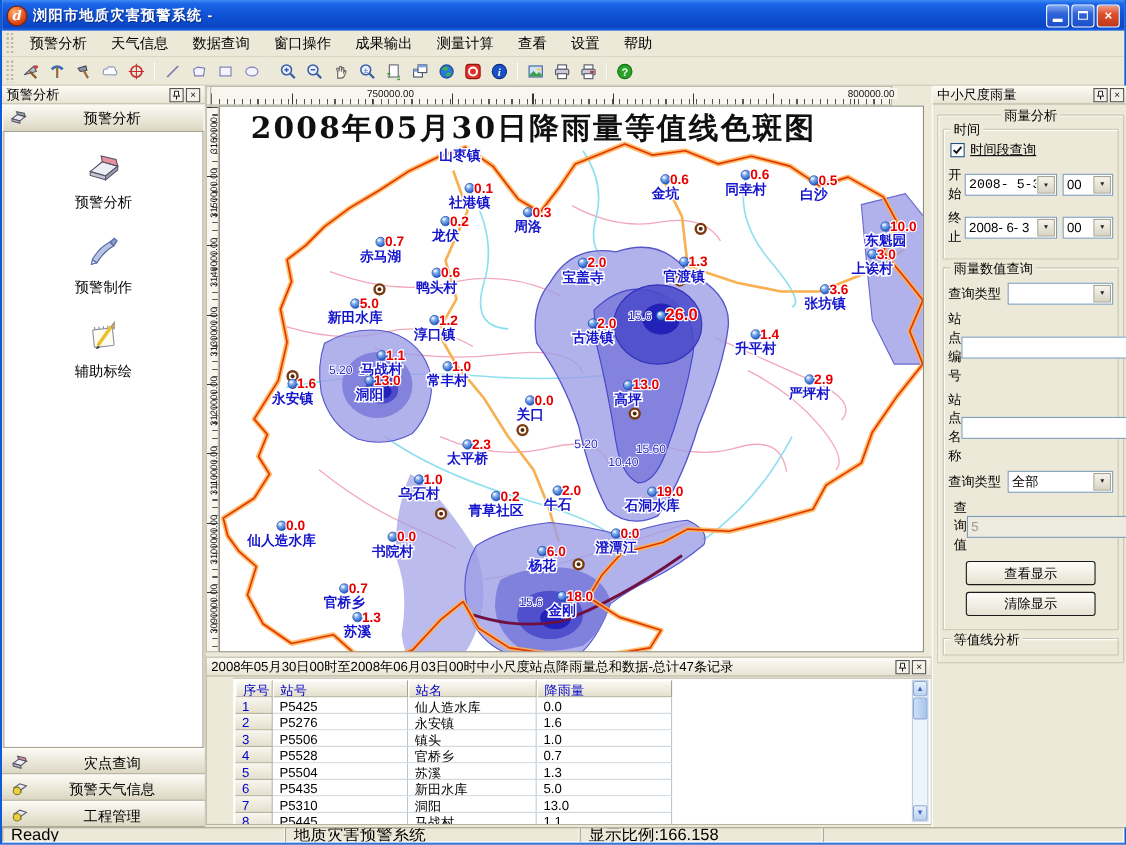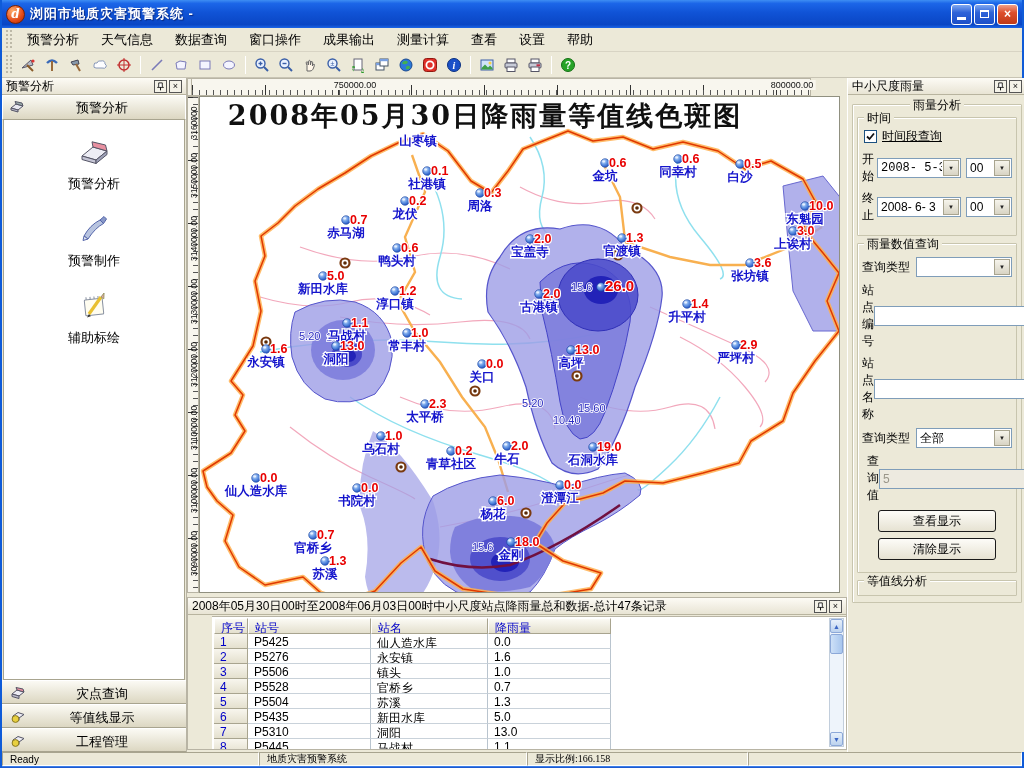--- a/index.html
+++ b/index.html
@@ -135,21 +135,21 @@
   .checkrow { display:flex; align-items:center; gap:5px; margin:2px 0 6px 2px;text-decoration:underline; }
   .checkbox { width:13px; height:13px; background:#fff; border:1px solid #1C5180; display:flex;
     align-items:center; justify-content:center; }
   .xp-btn { display:block; margin:6px auto; width:118px; height:22px; background:linear-gradient(180deg,#FDFCF8,#E6E2D2);
     border:1px solid #1A1A1A; border-radius:3px; font-size:12px; font-family:"Liberation Sans","DejaVu Sans",sans-serif;
     color:#000; }
   .xp-btn.default { border:2px solid #000; font-weight:normal; }
 
   
   .statusbar { position:absolute; left:0; top:752px; width:100%; height:14px; background:#ECE9D8;
-    display:flex; font-size:10px; color:#000; }
+    display:flex; font-size:15px; color:#000; }
   .sb-cell { border:1px solid; border-color:#A8A48F #FFFFFF #FFFFFF #A8A48F; padding:0 7px;
     display:flex; align-items:center; white-space:nowrap; overflow:hidden; }
   .bottom-edge { position:absolute; left:0; top:766px; width:100%; height:2px;
     background:linear-gradient(180deg,#4A90F4,#0F48C4); }
 </style>
 </head>
 <body>
 
 <div class="window">
 
@@ -397,21 +397,21 @@
               <path d="M2 10 L2 12.5 L9 14.5 L9 12 Z" fill="#BBC" stroke="#556"></path>
             </svg></span>
           <span class="lbl">灾点查询</span>
         </div>
         <div class="lp-nav-item">
           <span><svg width="16" height="16" viewBox="0 0 16 16">
               <path d="M3 8 L8 4.5 L14 6.5 L9 10 Z" fill="#EDEDF5" stroke="#556"></path>
               <path d="M3 8 L3 10.5 L9 12.5 L9 10 Z" fill="#BBC" stroke="#556"></path>
               <circle cx="5.5" cy="11" r="3.4" fill="#E8D040" stroke="#887720"></circle>
             </svg></span>
-          <span class="lbl">等值线显示</span>
+          <span class="lbl">预警天气信息</span>
         </div>
         <div class="lp-nav-item">
           <span><svg width="16" height="16" viewBox="0 0 16 16">
               <path d="M3 8 L8 4.5 L14 6.5 L9 10 Z" fill="#EDEDF5" stroke="#556"></path>
               <path d="M3 8 L3 10.5 L9 12.5 L9 10 Z" fill="#BBC" stroke="#556"></path>
               <circle cx="5.5" cy="11" r="3.4" fill="#E8D040" stroke="#887720"></circle>
             </svg></span>
           <span class="lbl">工程管理</span>
         </div>
       </div>
@@ -912,17 +912,17 @@
         <div class="groupbox">
           <span class="legend">等值线分析</span>
         </div>
       </div>
     </div>
   </div>
 
   <div class="statusbar">
     <div class="sb-cell" style="width:257px;">Ready</div>
     <div class="sb-cell" style="width:268px;">地质灾害预警系统</div>
-    <div class="sb-cell" style="width:221px;font-family:Liberation Serif, serif;">显示比例:166.158</div>
+    <div class="sb-cell" style="width:221px;">显示比例:166.158</div>
     <div class="sb-cell" style="flex:1;"></div>
   </div>
   <div class="bottom-edge"></div>
 </div>
 
 </body></html>

